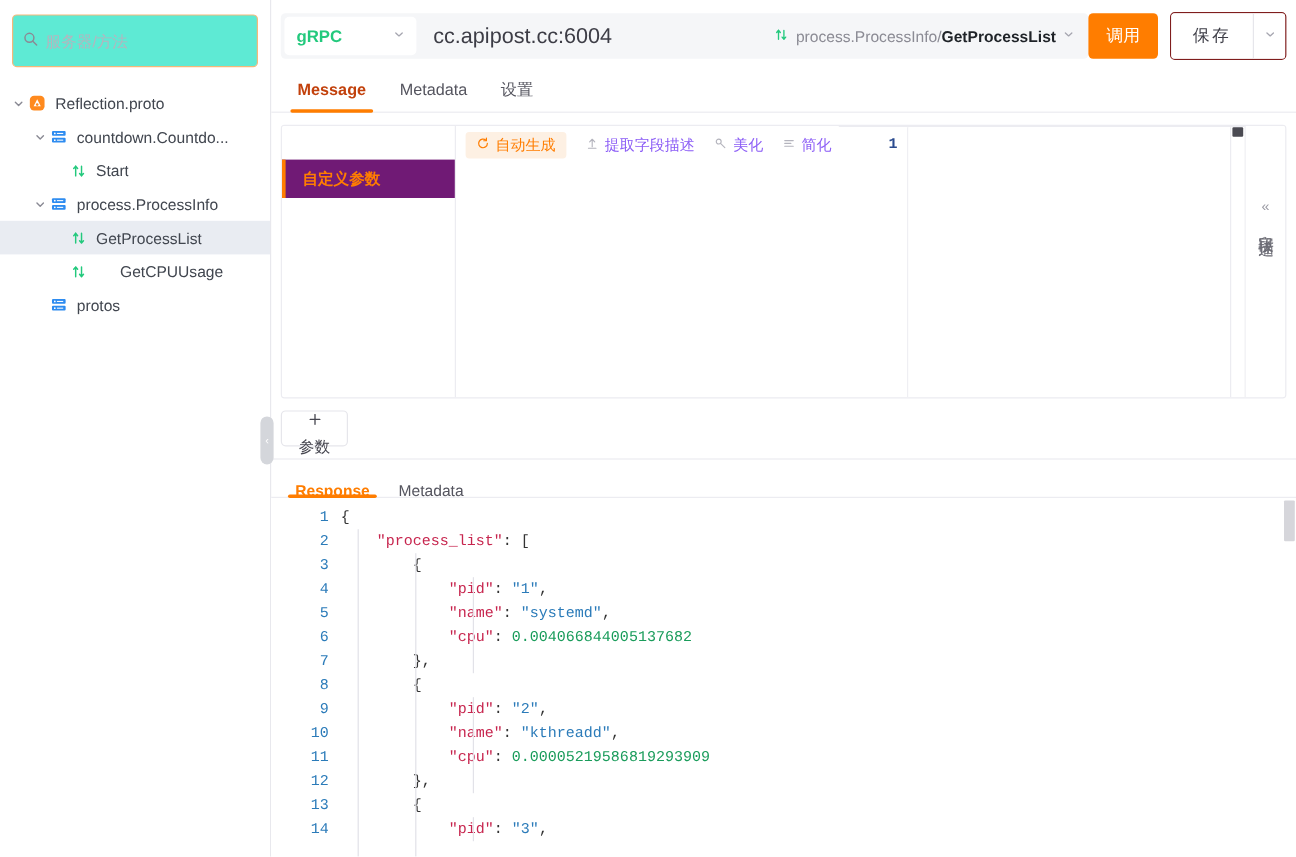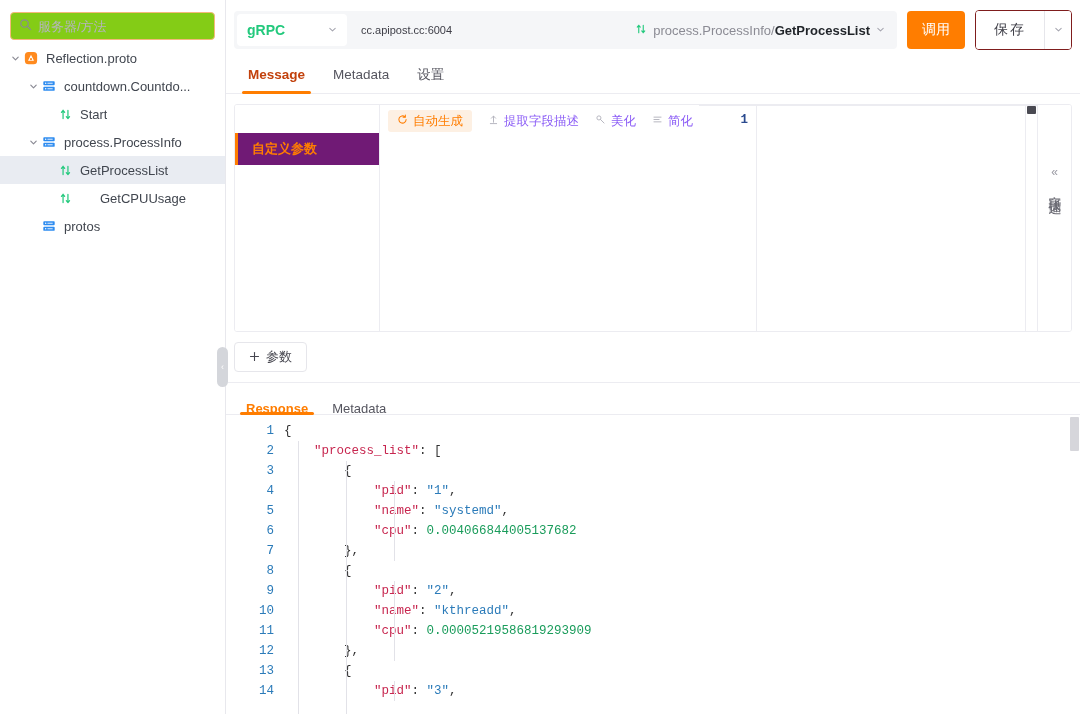--- a/index.html
+++ b/index.html
@@ -7,28 +7,28 @@
     width:1080px;height:714px;overflow:hidden;
     font-family:"Liberation Sans","DejaVu Sans",sans-serif;
     font-size:13px;color:#333;background:#ffffff;
   }
   .app{position:relative;width:1080px;height:714px;display:flex;}
 
   
   .sidebar{width:226px;height:714px;background:#ffffff;border-right:1px solid #e8e8ed;
            box-sizing:border-box;position:relative;flex:0 0 226px;}
   .search-wrap{padding:12px 10px 0 10px;}
-  .search-box{display:flex;align-items:center;height:28px;border:1px solid #f5b87a;
-              border-radius:4px;background:#84cc16;padding:0 8px;box-sizing:border-box;}
+  .search-box{display:flex;align-items:center;height:44px;border:1px solid #f5b87a;
+              border-radius:4px;background:#5eead4;padding:0 8px;box-sizing:border-box;}
   .search-box .mag{flex:0 0 auto;margin-right:6px;display:block;}
   .search-input{border:none;outline:none;flex:1;font-size:13px;color:#333;
                 font-family:"Liberation Sans",sans-serif;background:transparent;padding:0;}
   .search-input::placeholder{color:#b5b5be;}
 
-  .tree{margin-top:4px;}
+  .tree{margin-top:16px;}
   .tnode{display:flex;align-items:center;height:28px;padding-right:6px;cursor:pointer;
          white-space:nowrap;box-sizing:border-box;}
   .tnode.sel{background:#e9ecf2;}
   .caret{width:14px;flex:0 0 14px;display:flex;align-items:center;justify-content:center;color:#8a8a94;}
   .caret svg{display:block;}
   .tico{width:18px;flex:0 0 18px;display:flex;align-items:center;justify-content:center;margin-right:6px;}
   .tlabel{font-size:13px;color:#41464f;overflow:hidden;text-overflow:ellipsis;}
 
   .collapse-handle{position:absolute;left:217px;top:347px;width:11px;height:40px;
       background:#d4d6db;border-radius:6px;display:flex;align-items:center;justify-content:center;
@@ -38,27 +38,27 @@
   .main{flex:1;min-width:0;display:flex;flex-direction:column;background:#fff;}
 
   
   .urlbar{display:flex;align-items:center;padding:10px 8px 10px 8px;gap:0;}
   .combo{display:flex;align-items:center;background:#f5f6f8;border-radius:4px;height:38px;
          flex:1;min-width:0;overflow:hidden;}
   .proto{display:flex;align-items:center;justify-content:space-between;width:110px;height:32px;
          margin-left:3px;background:#fff;border-radius:4px;padding:0 10px;box-sizing:border-box;
          cursor:pointer;flex:0 0 110px;}
   .proto-label{color:#23c97d;font-weight:bold;font-size:14px;}
-  .host{flex:1;min-width:0;padding:0 14px;color:#3d3d46;font-size:11px;
+  .host{flex:1;min-width:0;padding:0 14px;color:#3d3d46;font-size:18px;
         white-space:nowrap;overflow:hidden;text-overflow:ellipsis;}
   .method-sel{display:flex;align-items:center;gap:6px;padding:0 12px 0 6px;cursor:pointer;flex:0 0 auto;}
   .method-text{font-size:13px;color:#8b8b94;white-space:nowrap;}
   .method-text b{color:#1f2328;font-weight:bold;}
   .chev{color:#a6a6b0;font-size:10px;line-height:1;}
-  .btn-invoke{margin-left:10px;background:#ff7d00;color:#fff;border:none;border-radius:4px;
+  .btn-invoke{background:#ff7d00;color:#fff;border:none;border-radius:4px;
       height:38px;min-width:58px;font-size:14px;cursor:pointer;font-family:"Liberation Sans",sans-serif;
       flex:0 0 auto;}
   .save-group{margin-left:10px;display:flex;align-items:stretch;height:38px;border:1px solid #7f1d1d;
       border-radius:4px;overflow:hidden;flex:0 0 auto;}
   .btn-save{background:#fff;border:none;padding:0 18px;font-size:14px;color:#3d3d46;cursor:pointer;
       font-family:"Liberation Sans",sans-serif;letter-spacing:2px;}
   .save-caret{background:#fff;border-left:1px solid #e6e6eb;width:26px;display:flex;
       align-items:center;justify-content:center;color:#a6a6b0;font-size:10px;cursor:pointer;}
 
   
@@ -95,21 +95,21 @@
   .vscroll .thumb{position:absolute;left:1px;top:0;width:9px;height:8px;background:#4a4a52;border-radius:1px;}
   .fielddesc{width:34px;flex:0 0 34px;border-left:1px solid #ececf1;background:#fff;
       display:flex;flex-direction:column;align-items:center;padding-top:60px;box-sizing:border-box;
       cursor:pointer;}
   .fielddesc .fd-chev{color:#9a9aa3;font-size:12px;margin-bottom:6px;}
   .fielddesc .fd-text{writing-mode:vertical-rl;font-size:13px;color:#6b6b74;letter-spacing:2px;}
 
   .addparam-row{padding:10px 8px 10px 8px;}
   .btn-addparam{display:inline-flex;align-items:center;gap:6px;height:30px;padding:0 14px;
       border:1px solid #e6e6eb;border-radius:4px;background:#fff;font-size:13px;color:#46464f;
-      cursor:pointer;font-family:"Liberation Sans",sans-serif;}
+      cursor:pointer;font-family:"Liberation Sans",sans-serif;flex-direction:column;}
 
   .resp-sep{height:1px;background:#ececf1;margin:0 0 0 0;}
 
   
   .resp-tabs{display:flex;align-items:flex-end;padding:0 8px;height:32px;box-sizing:border-box;
              border-bottom:1px solid #ececf1;}
   .rtab{position:relative;padding:0 12px;height:20px;line-height:30px;font-size:13px;
         color:#55555f;cursor:pointer;}
   .rtab.active{color:#ff7d00;font-weight:bold;}
   .rtab.active:after{content:"";position:absolute;left:6px;right:6px;bottom:-1px;height:3px;

